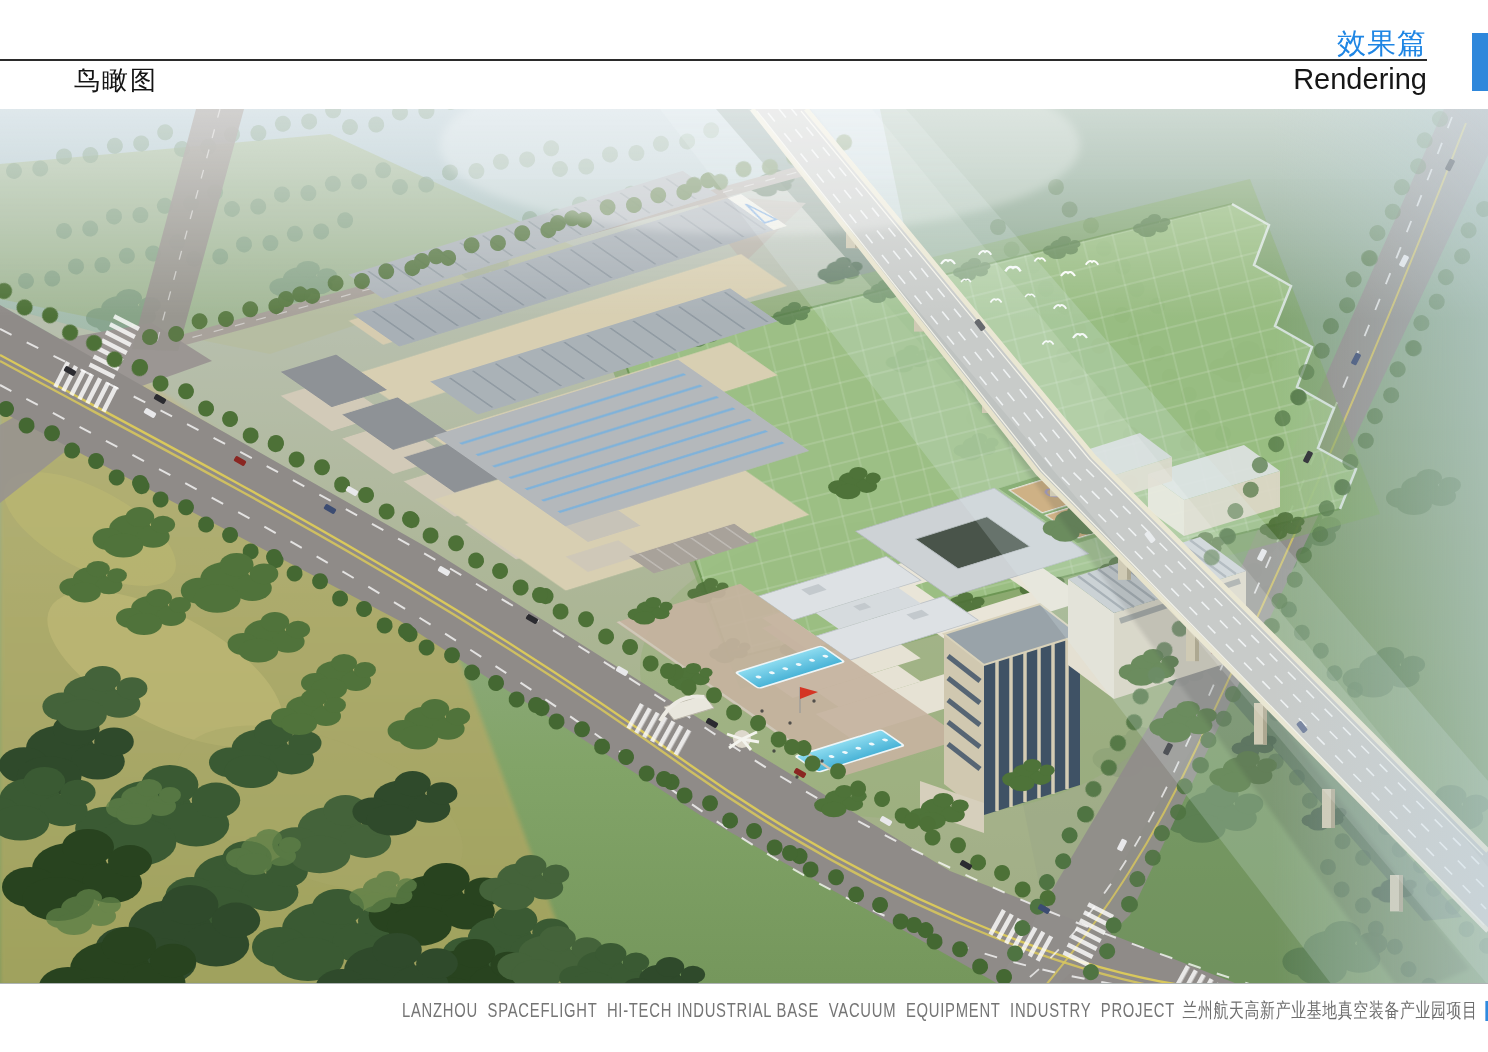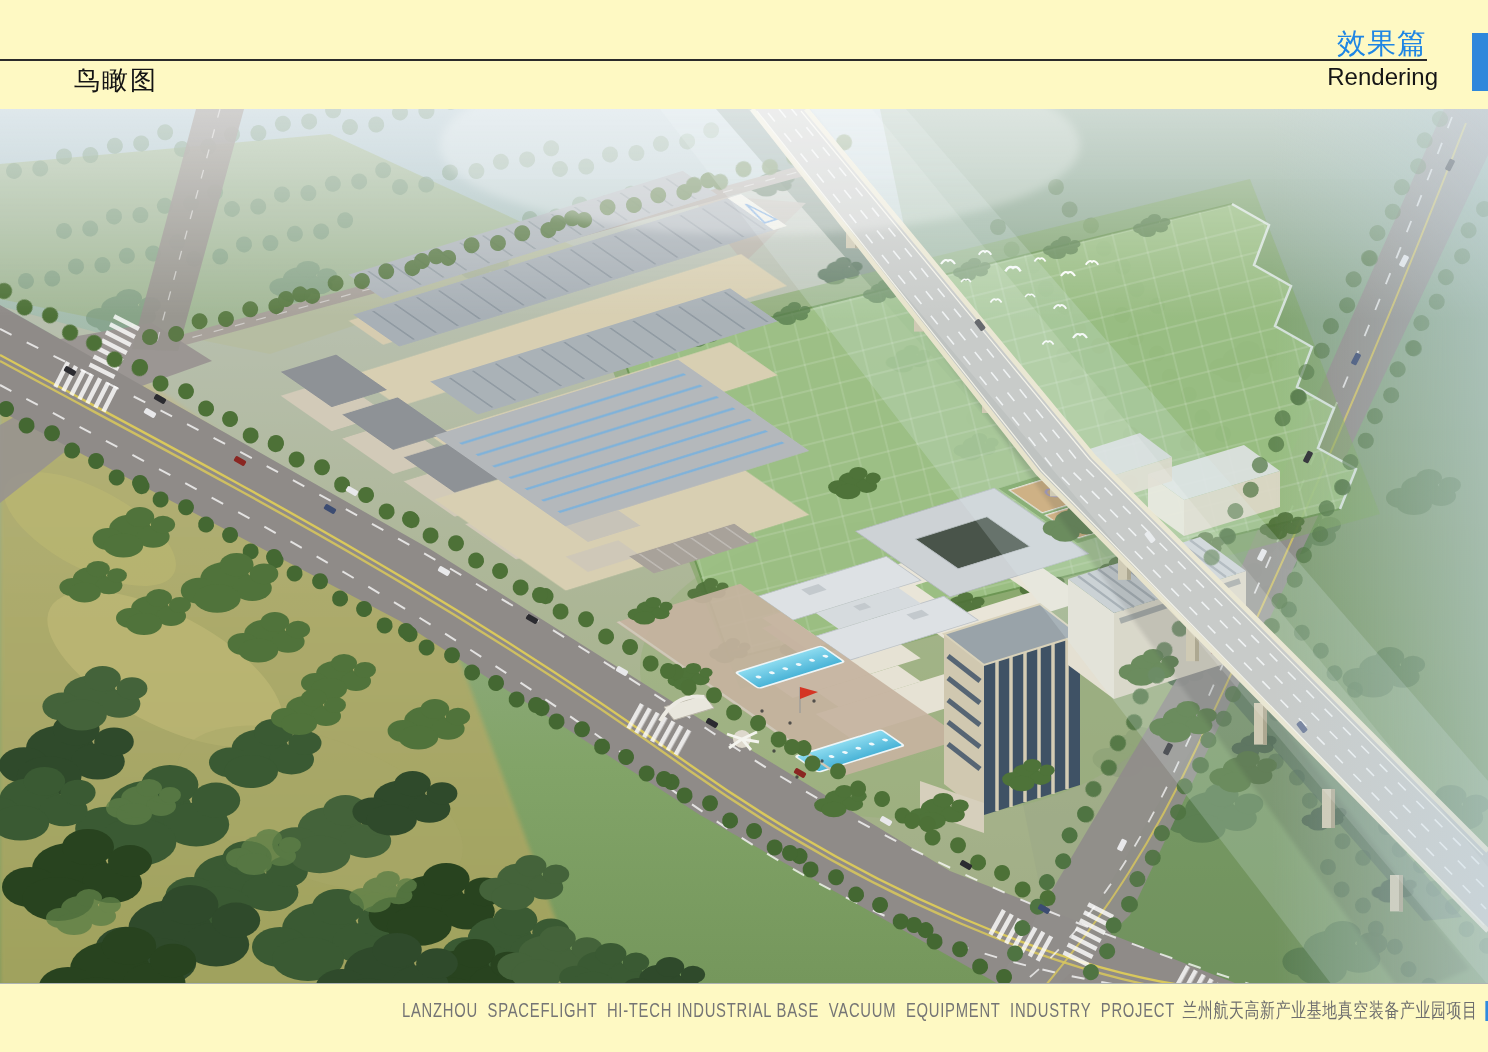--- a/index.html
+++ b/index.html
@@ -1,21 +1,21 @@
 <!DOCTYPE html>
 <html><head>
 <meta charset="utf-8">
 <style>
   html,body{margin:0;padding:0;background:#e8e8e8;}
-  .page{position:relative;width:1488px;height:1052px;background:#fef9c3;overflow:hidden;
+  .page{position:relative;width:1488px;height:1052px;background:#ffffff;overflow:hidden;
         font-family:"Liberation Sans", sans-serif;}
   .rule{position:absolute;left:0;top:59px;width:1427px;height:2px;background:#2b2b2b;}
   .title-zh{position:absolute;left:74px;top:63px;font-size:26px;color:#141414;letter-spacing:2px;font-family:Liberation Serif, serif;}
   .sec-zh{position:absolute;top:24px;right:61px;font-size:29px;color:#1f86e4;letter-spacing:1px;}
-  .sec-en{position:absolute;top:63px;right:50px;font-size:24px;color:#161616;margin-left:36px;}
+  .sec-en{position:absolute;top:63px;right:61px;font-size:29px;color:#161616;margin-left:36px;}
   .corner-bar{position:absolute;left:1472px;top:33px;width:16px;height:58px;background:#2e87db;}
   .frame{position:absolute;left:0;top:109px;width:1488px;height:874px;overflow:hidden;
          border-bottom:1px solid #aeb4b4;background:#9fb6ab;}
   .caption{position:absolute;left:402px;top:997px;display:flex;align-items:center;gap:10px;
            transform:scaleX(.74);transform-origin:left center;white-space:pre;}
   .cap-en{font-size:20px;color:#757575;letter-spacing:1px;}
   .cap-zh{font-size:20px;color:#6e6e6e;letter-spacing:1px;}
   .cap-sq{width:20px;height:20px;background:#2f8ade;flex:0 0 auto;}
 </style>
 </head>

